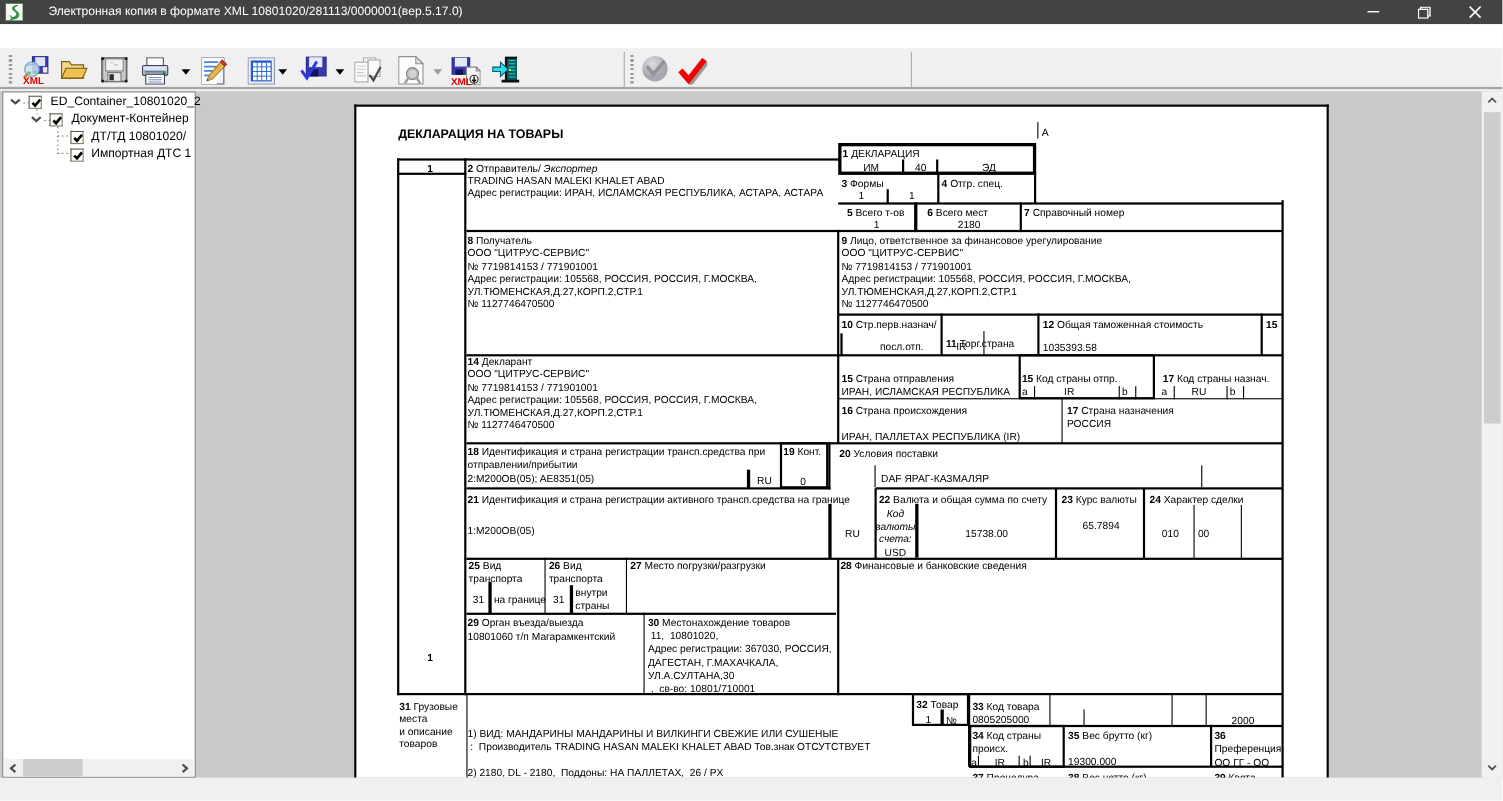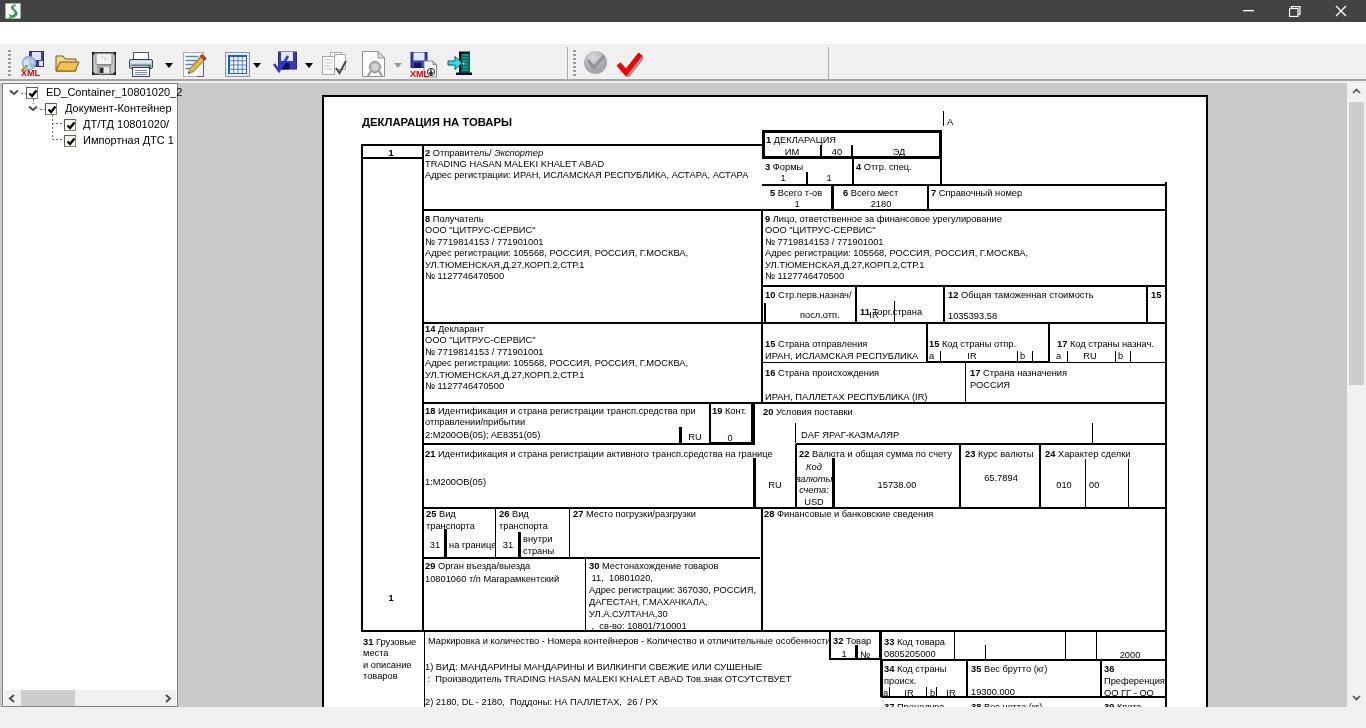--- a/index.html
+++ b/index.html
@@ -46,20 +46,21 @@
 #status .cell{position:absolute;top:2px;height:17px;border-left:1px solid #ababab}
 #sdate{position:absolute;left:1258px;top:5px;font-size:11px;white-space:nowrap}
 </style></head><body>
 <div id="app">
 <div id="titlebar">
  <svg class="abs" style="left:5px;top:3px" width="16" height="16">
   <rect x="0" y="0" width="16" height="16" fill="#f8f8f8"></rect>
   <rect x="0" y="0" width="16" height="16" fill="none" stroke="#2e7d32" stroke-width="1"></rect>
   <path d="M11 2 C6 2 5 5 8 7 C11 9 11 12 6 13 L4 11 L6 14 L4 15 L9 14 C13 13 13 9 10 7 C7 5 8 3 11 2 Z" fill="#2f9e44" stroke="#1b6e2a" stroke-width="0.6"></path>
  </svg>
+ <div id="titletext">Электронная копия в формате XML 10801020/281113/0000001(вер.5.17.0)</div>
  <svg class="abs" style="left:1243px;top:10px" width="11" height="2">
         <rect width="11" height="1.3" fill="#fff"></rect>
       </svg>
  <svg class="abs" style="left:1289px;top:6px" width="12" height="11">
    <rect x="2.5" y="0.5" width="8.5" height="8" fill="none" stroke="#fff" stroke-width="1.2"></rect>
    <rect x="0.5" y="2.5" width="8.5" height="8" fill="#434343" stroke="#fff" stroke-width="1.2"></rect>
  </svg>
  <svg class="abs" style="left:1335px;top:5px" width="12" height="12">
    <path d="M1 1 L11 11 M11 1 L1 11" stroke="#fff" stroke-width="1.4"></path>
  </svg>
@@ -430,21 +431,20 @@
 <div class="t" style="left:265px;top:475.5px">&nbsp;11,&nbsp; 10801020,</div>
 <div class="t" style="left:265px;top:487.5px">Адрес регистрации: 367030, РОССИЯ,</div>
 <div class="t" style="left:265px;top:499.5px">ДАГЕСТАН, Г.МАХАЧКАЛА,</div>
 <div class="t" style="left:265px;top:511.5px">УЛ.А.СУЛТАНА,30</div>
 <div class="t" style="left:265px;top:523.5px">&nbsp;,&nbsp; св-во: 10801/710001</div>
 <div class="t  tc" style="left:67px;top:496px"><b>1</b></div>
 <div class="t" style="left:39px;top:540px"><b>31</b> Грузовые</div>
 <div class="t" style="left:39px;top:551px">места</div>
 <div class="t" style="left:39px;top:563px">и описание</div>
 <div class="t" style="left:39px;top:574px">товаров</div>
-<div class="t" style="left:104px;top:539px">Маркировка и количество - Номера контейнеров - Количество и отличительные особенности</div>
 <div class="t" style="left:509px;top:539px"><b>32</b> Товар</div>
 <div class="t  tc" style="left:520px;top:552px">1</div>
 <div class="t" style="left:536px;top:553px">№</div>
 <div class="t" style="left:560px;top:540px"><b>33</b> Код товара</div>
 <div class="t" style="left:560px;top:552px">0805205000</div>
 <div class="t  tc" style="left:806px;top:553px">2000</div>
 <div class="t" style="left:101px;top:565px">1) ВИД: МАНДАРИНЫ МАНДАРИНЫ И ВИЛКИНГИ СВЕЖИЕ ИЛИ СУШЕНЫЕ</div>
 <div class="t" style="left:101px;top:577px">&nbsp;:&nbsp;&nbsp;Производитель TRADING HASAN MALEKI KHALET ABAD Тов.знак ОТСУТСТВУЕТ</div>
 <div class="t" style="left:101px;top:600px">2) 2180, DL - 2180,&nbsp;&nbsp;Поддоны: НА ПАЛЛЕТАХ,&nbsp;&nbsp;26 / PX</div>
 <div class="t" style="left:560px;top:567px"><b>34</b> Код страны</div>

